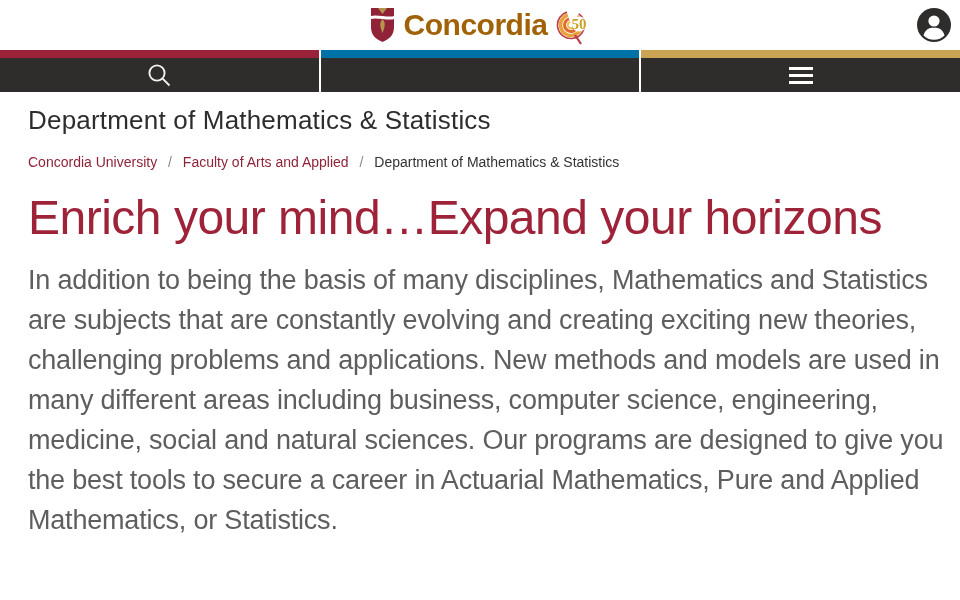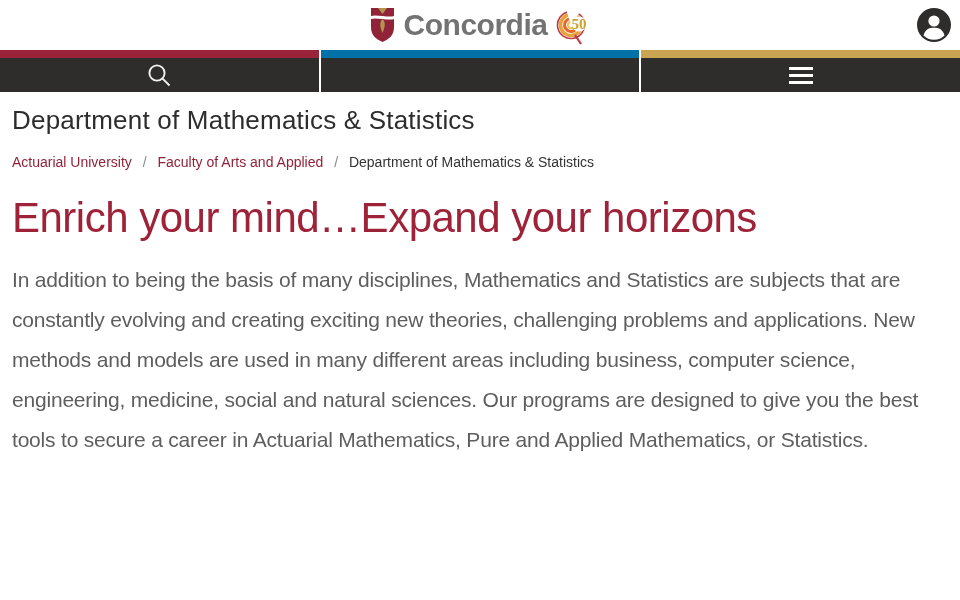--- a/index.html
+++ b/index.html
@@ -3,47 +3,47 @@
 <meta charset="utf-8">
 <style>
   * { margin: 0; padding: 0; box-sizing: border-box; }
   html, body { width: 960px; height: 600px; overflow: hidden; background: #fff;
     font-family: "Liberation Sans", sans-serif; }
 
   
   .top-header { position: relative; height: 50px; background: #fff;
     display: flex; align-items: center; justify-content: center; }
   .brand-lockup { display: flex; align-items: center; gap: 9px; cursor: pointer; }
-  .wordmark { color: #737373; font-size: 30px; font-weight: 700; letter-spacing: -0.5px; line-height: 1; }
+  .wordmark { color: #a16207; font-size: 30px; font-weight: 700; letter-spacing: -0.5px; line-height: 1; }
   .account-btn { position: absolute; right: 9px; top: 8px; width: 34px; height: 34px;
     border: none; background: transparent; padding: 0; cursor: pointer; }
 
   
   .navbar { display: grid; grid-template-columns: 1fr 1fr 1fr; column-gap: 2px; background: #fff; }
   .nav-col { display: flex; flex-direction: column; }
   .stripe { height: 8px; }
   .stripe-maroon { background: #9b2339; }
   .stripe-blue   { background: #0072a8; }
   .stripe-gold   { background: #c9a452; }
   .nav-cell { height: 34px; background: #2e2d2c; display: flex; align-items: center; justify-content: center; }
   .nav-btn { background: transparent; border: none; padding: 4px; cursor: pointer;
     display: flex; align-items: center; justify-content: center; }
   .burger { display: flex; flex-direction: column; gap: 4px; }
   .burger .bar { width: 24px; height: 3px; background: #fff; }
 
   
-  .main { padding: 12px 12px 0 12px; }
+  .main { padding: 12px 12px 0 28px; }
   .page-title { font-size: 26px; font-weight: 400; color: #2d2d2d; letter-spacing: 0.2px; line-height: 32px; }
   .breadcrumb { margin-top: 18px; font-size: 14px; line-height: 16px; color: #333; }
   .breadcrumb a { color: #912338; text-decoration: none; cursor: pointer; }
   .crumb-sep { color: #8a8a8a; margin: 0 7px; }
   .crumb-current { color: #333; }
-  .hero-heading { margin-top: 24px; font-size: 42px; font-weight: 400; letter-spacing: -0.5px;
+  .hero-heading { margin-top: 24px; font-size: 48px; font-weight: 400; letter-spacing: -0.5px;
     color: #9e2339; line-height: 48px; }
-  .intro { margin-top: 18px; max-width: 930px; font-size: 21px; font-weight: 400;
+  .intro { margin-top: 18px; max-width: 930px; font-size: 27px; font-weight: 400;
     line-height: 40px; color: #5e5e5e; letter-spacing: -0.2px; }
 </style>
 </head>
 <body>
 
 <header class="top-header">
   <div class="brand-lockup">
     <span style="display:flex;">
       <svg width="25" height="36" viewBox="0 0 25 36" aria-hidden="true">
         <path d="M1 1 H24 V20 C24 28 19.5 32 12.5 35 C5.5 32 1 28 1 20 Z" fill="#912338"></path>
@@ -108,21 +108,21 @@
         </span>
       </button>
     </div>
   </div>
 </nav>
 
 <main class="main">
   <h1 class="page-title">Department of Mathematics &amp; Statistics</h1>
 
   <div class="breadcrumb">
-    <a>Actuarial University</a>
+    <a>Concordia University</a>
     <span class="crumb-sep">/</span>
     <a>Faculty of Arts and Applied</a>
     <span class="crumb-sep">/</span>
     <span class="crumb-current">Department of Mathematics &amp; Statistics</span>
   </div>
 
   <h2 class="hero-heading">Enrich your mind…Expand your horizons</h2>
 
   <p class="intro">In addition to being the basis of many disciplines, Mathematics and Statistics are subjects that are constantly evolving and creating exciting new theories, challenging problems and applications. New methods and models are used in many different areas including business, computer science, engineering, medicine, social and natural sciences. Our programs are designed to give you the best tools to secure a career in Actuarial Mathematics, Pure and Applied Mathematics, or Statistics.</p>
 </main>

